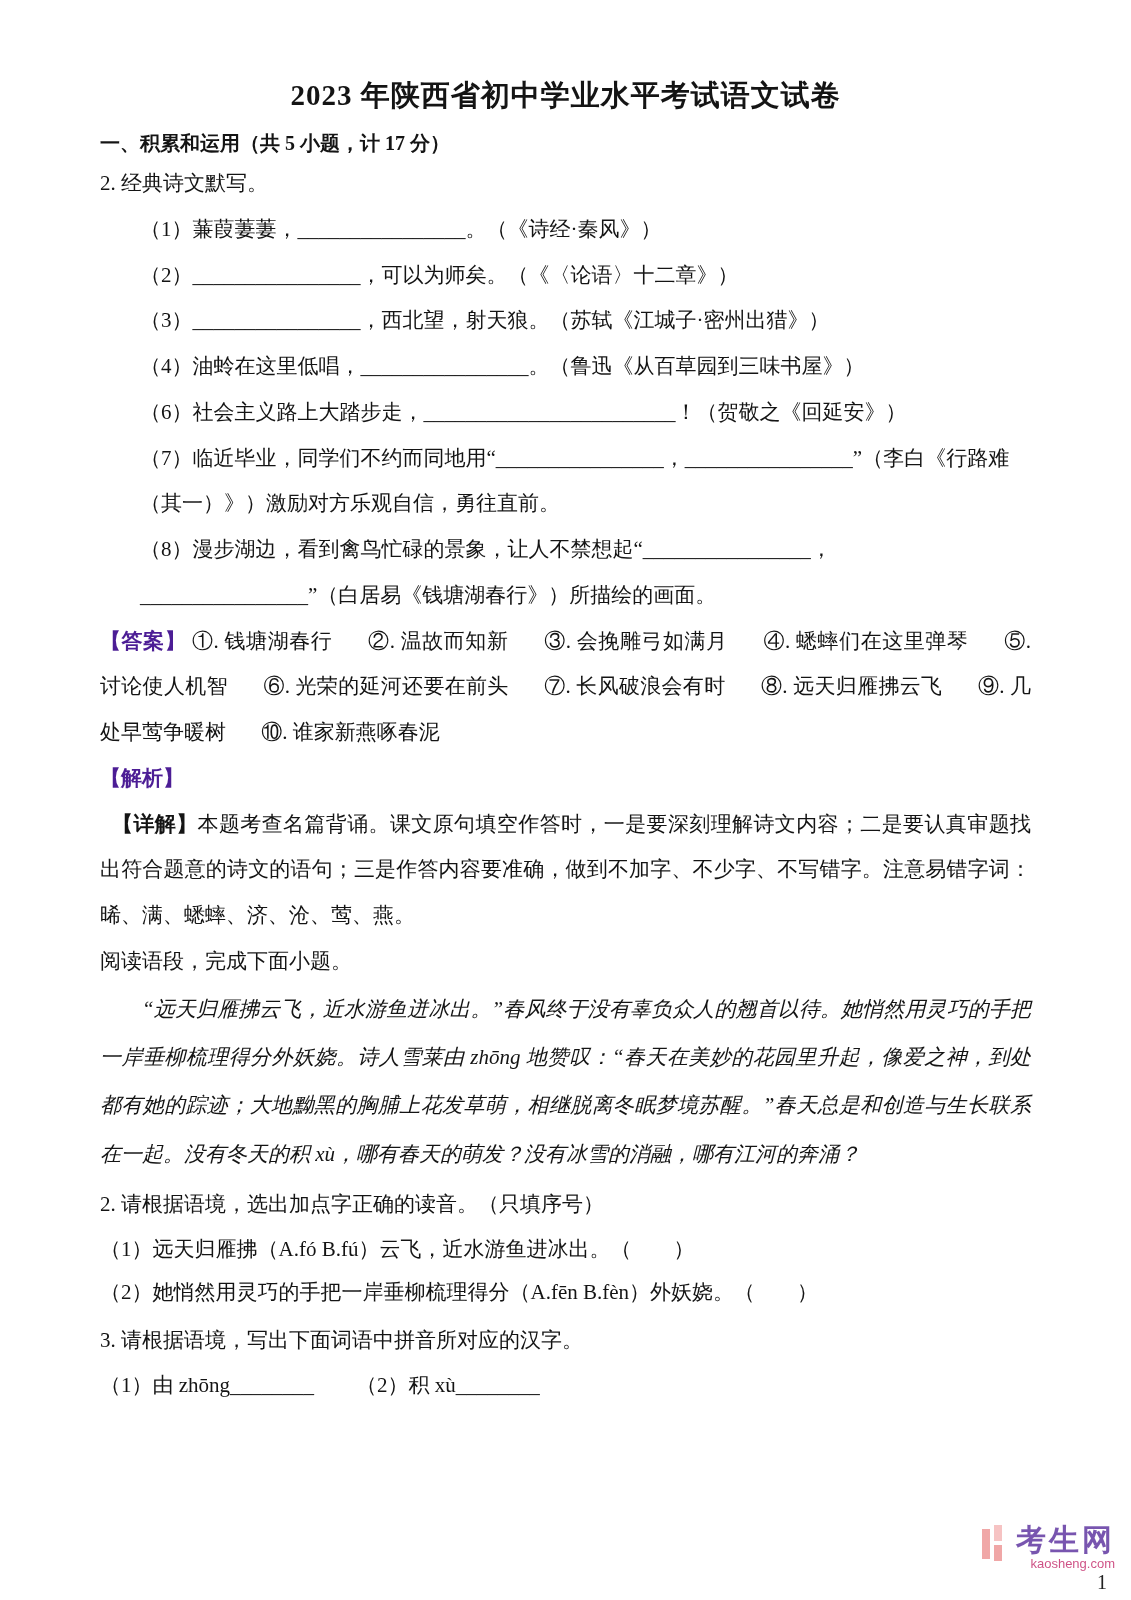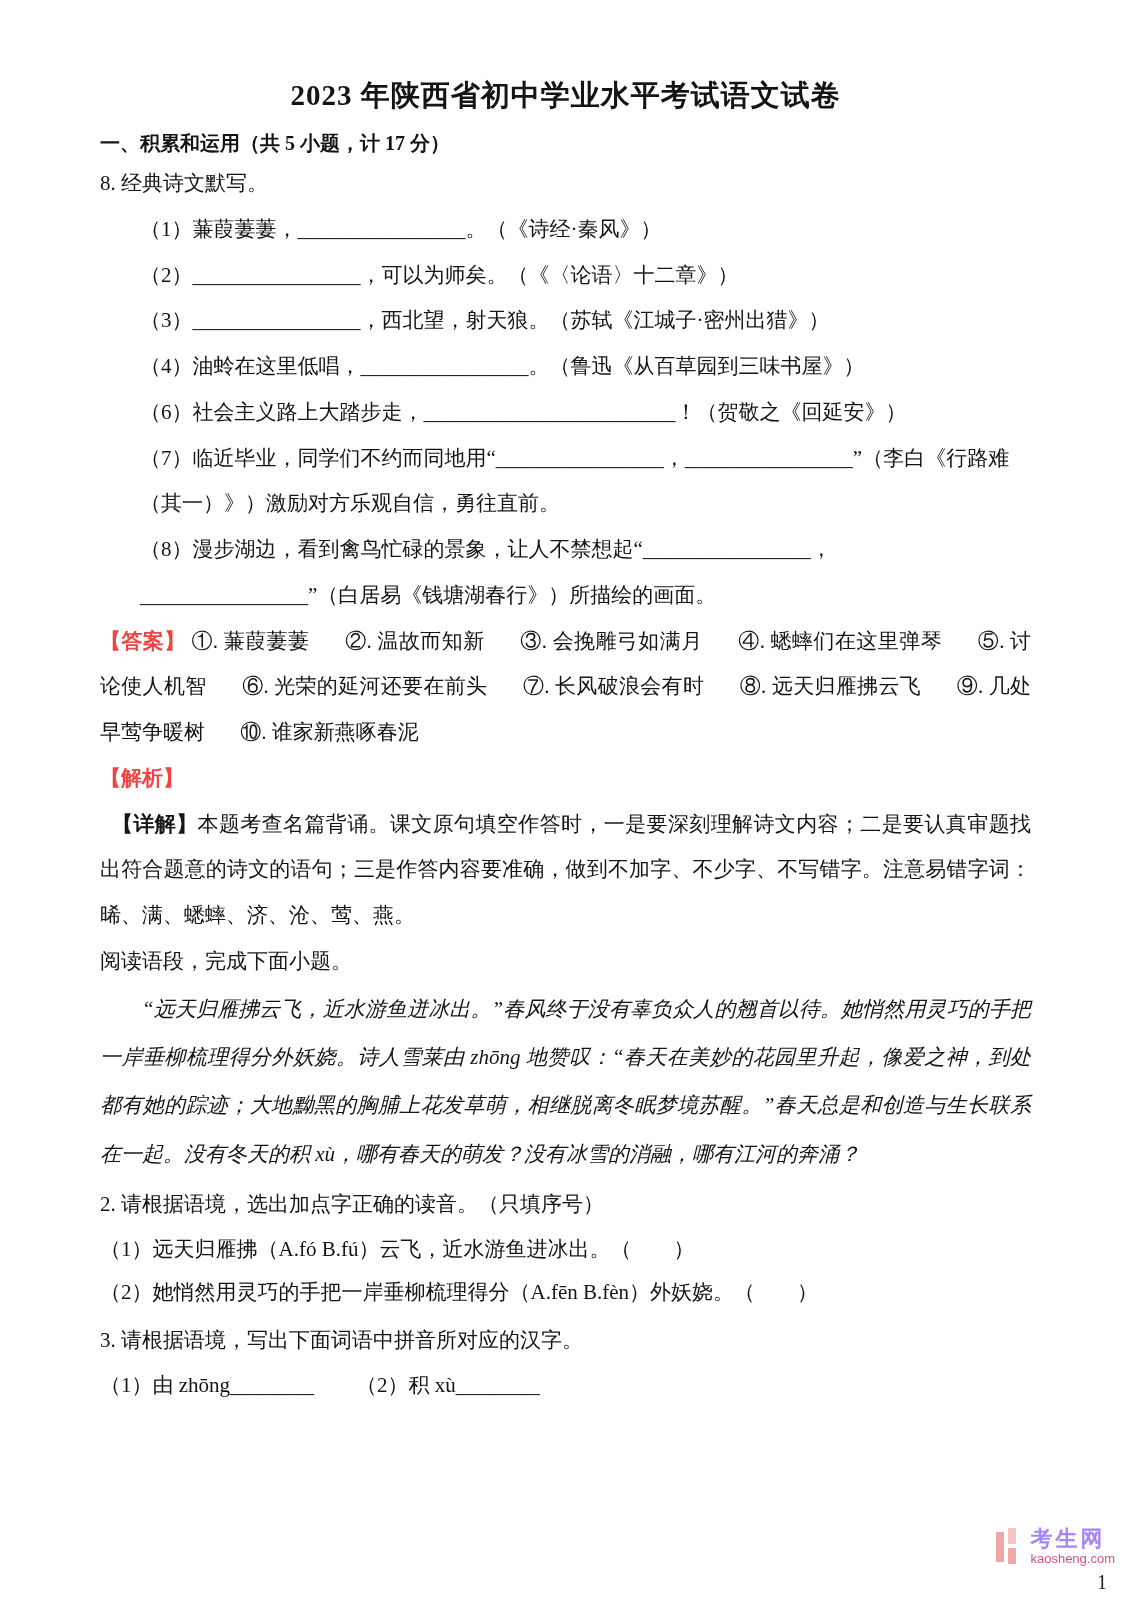--- a/index.html
+++ b/index.html
@@ -25,43 +25,43 @@
   h2.section {
     margin:14px 0 4px 0;
     font-size:20px;
     font-weight:bold;
   }
   p { margin:0; line-height:2.18; }
   p.stem { margin-top:4px; }
   p.q1-item { line-height:2.18;margin-left:40px; }
   .answer-block { text-align:justify; }
   .ans-item { margin-right:30px; }
-  .label-blue { color:#ef4444; font-weight:bold; }
+  .label-blue { color:#4c1d95; font-weight:bold; }
   .label-bold { font-weight:bold;margin-left:12px; }
   .detail { text-align:justify; }
   .passage {
     font-style:italic;
     text-indent:2em;
     line-height:2.3;
     text-align:justify;
   }
   .sub { line-height:2.05; }
   .q3 { margin-top:14px; }
   .watermark {
     position:absolute;
     right:16px; bottom:30px;
     display:flex;
     align-items:flex-start;
     gap:6px;
     opacity:0.75;
   }
   .wm-text { display:flex; flex-direction:column; line-height:1; }
   .wm-brand {
-    color:#8b5cf6;
-    font-size:22px;
+    color:#4c1d95;
+    font-size:30px;
     font-weight:bold;
     letter-spacing:3px;
     font-family:Liberation Sans, sans-serif;
   }
   .wm-domain {
     color:#be185d;
     font-size:13px;
     margin-top:2px;
     font-family:"Liberation Sans","DejaVu Sans",sans-serif;
     align-self:flex-end;
@@ -75,33 +75,33 @@
 </style>
 </head>
 <body>
 
 <div class="page">
 
   <h1 class="title">2023 年陕西省初中学业水平考试语文试卷</h1>
 
   <h2 class="section">一、积累和运用（共 5 小题，计 17 分）</h2>
 
-  <p class="stem">8. 经典诗文默写。</p>
+  <p class="stem">2. 经典诗文默写。</p>
 
   <p class="q1-item">（1）蒹葭萋萋，________________。（《诗经·秦风》）</p>
   <p class="q1-item">（2）________________，可以为师矣。（《〈论语〉十二章》）</p>
   <p class="q1-item">（3）________________，西北望，射天狼。（苏轼《江城子·密州出猎》）</p>
   <p class="q1-item">（4）油蛉在这里低唱，________________。（鲁迅《从百草园到三味书屋》）</p>
   <p class="q1-item">（6）社会主义路上大踏步走，________________________！（贺敬之《回延安》）</p>
   <p class="q1-item">（7）临近毕业，同学们不约而同地用“________________，________________”（李白《行路难（其一）》）激励对方乐观自信，勇往直前。</p>
   <p class="q1-item">（8）漫步湖边，看到禽鸟忙碌的景象，让人不禁想起“________________，________________”（白居易《钱塘湖春行》）所描绘的画面。</p>
 
   <p class="answer-block">
     <span class="label-blue">【答案】</span>
-    <span class="ans-item">①. 蒹葭萋萋</span>
+    <span class="ans-item">①. 钱塘湖春行</span>
     <span class="ans-item">②. 温故而知新</span>
     <span class="ans-item">③. 会挽雕弓如满月</span>
     <span class="ans-item">④. 蟋蟀们在这里弹琴</span>
     <span class="ans-item">⑤. 讨论使人机智</span>
     <span class="ans-item">⑥. 光荣的延河还要在前头</span>
     <span class="ans-item">⑦. 长风破浪会有时</span>
     <span class="ans-item">⑧. 远天归雁拂云飞</span>
     <span class="ans-item">⑨. 几处早莺争暖树</span>
     <span class="ans-item">⑩. 谁家新燕啄春泥</span>
   </p>

